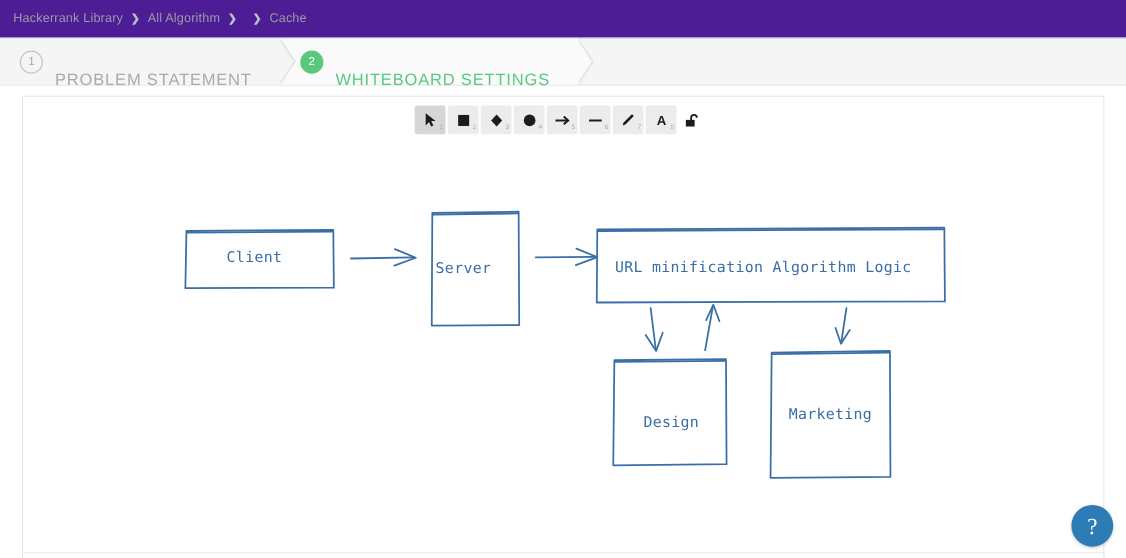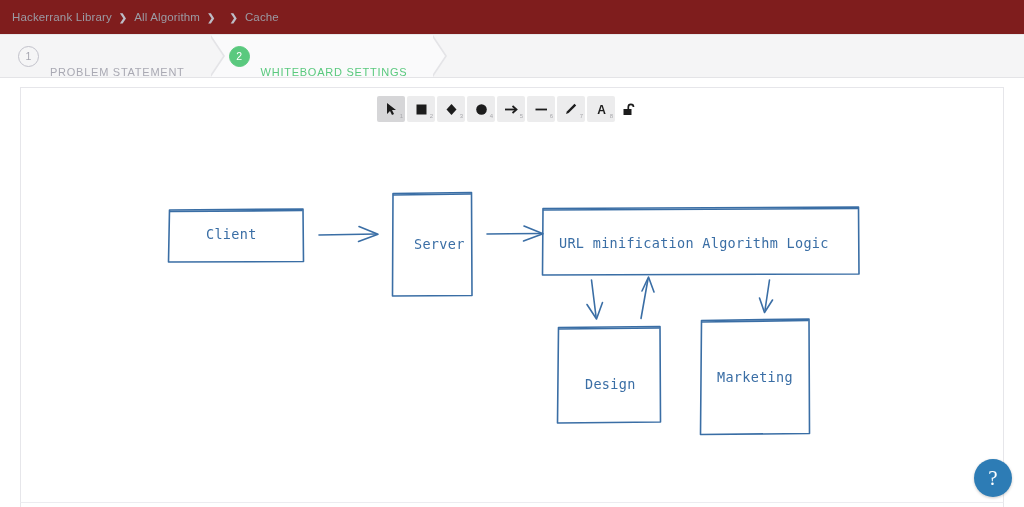--- a/index.html
+++ b/index.html
@@ -8,21 +8,21 @@
     width: 1024px;
     height: 507px;
     overflow: hidden;
     background: #ffffff;
     font-family: "Liberation Sans", sans-serif;
   }
 
   
   .breadcrumb-bar {
     height: 35px;
-    background: #7f1d1d;
+    background: #4c1d95;
     border-bottom: 1px solid #e8e8ea;
     display: flex;
     align-items: center;
     padding-left: 12px;
   }
   .crumb {
     font-size: 11.5px;
     color: #9b9ba4;
     letter-spacing: .15px;
     white-space: nowrap;
@@ -92,21 +92,21 @@
     border: 1px solid #c2c2cb;
     color: #a6a6b0;
     background: transparent;
   }
   .step-badge.active {
     background: #5ac97e;
     color: #ffffff;
     border: 1px solid #5ac97e;
   }
   .step-label {
-    font-size: 11px;
+    font-size: 15px;
     letter-spacing: .75px;
     white-space: nowrap;
     margin-top: 32px;
   }
   .step-label.inactive { color: #a9a9b3; }
   .step-label.active { color: #5ac97e; text-align: center; }
 
   
   .board-wrap {
     position: relative;
@@ -341,21 +341,21 @@
 
         <g>
           <path d="M680.5 232.5 L788 231 L788.5 345.5 L679.5 346.5 Z"></path>
           <path d="M681 234 L787 232.5"></path>
         </g>
       </g>
     </svg>
 
     <div class="node-label" style="left:185px; top:138px;">Client</div>
 
-    <div class="node-label" style="left:393px; top:148px;">Server</div>
+    <div class="node-label" style="left:375px; top:148px;">Server</div>
 
     <div class="node-label big" style="left:538px; top:147px;">URL minification Algorithm Logic</div>
 
     <div class="node-label" style="left:564px; top:288px;">Design</div>
 
     <div class="node-label" style="left:696px; top:281px;">Marketing</div>
 
   </div>
 
   <div class="help-btn">?</div>

